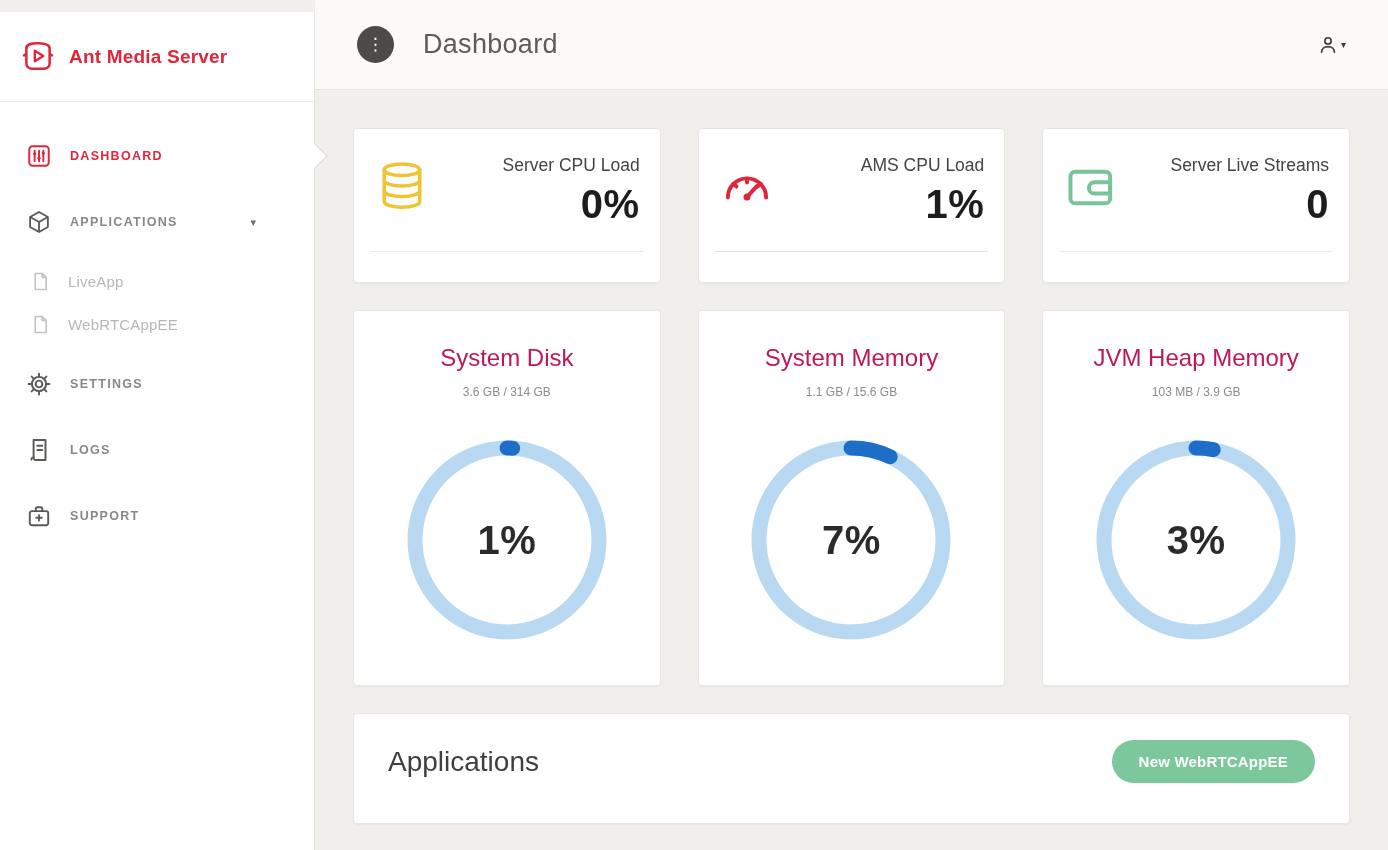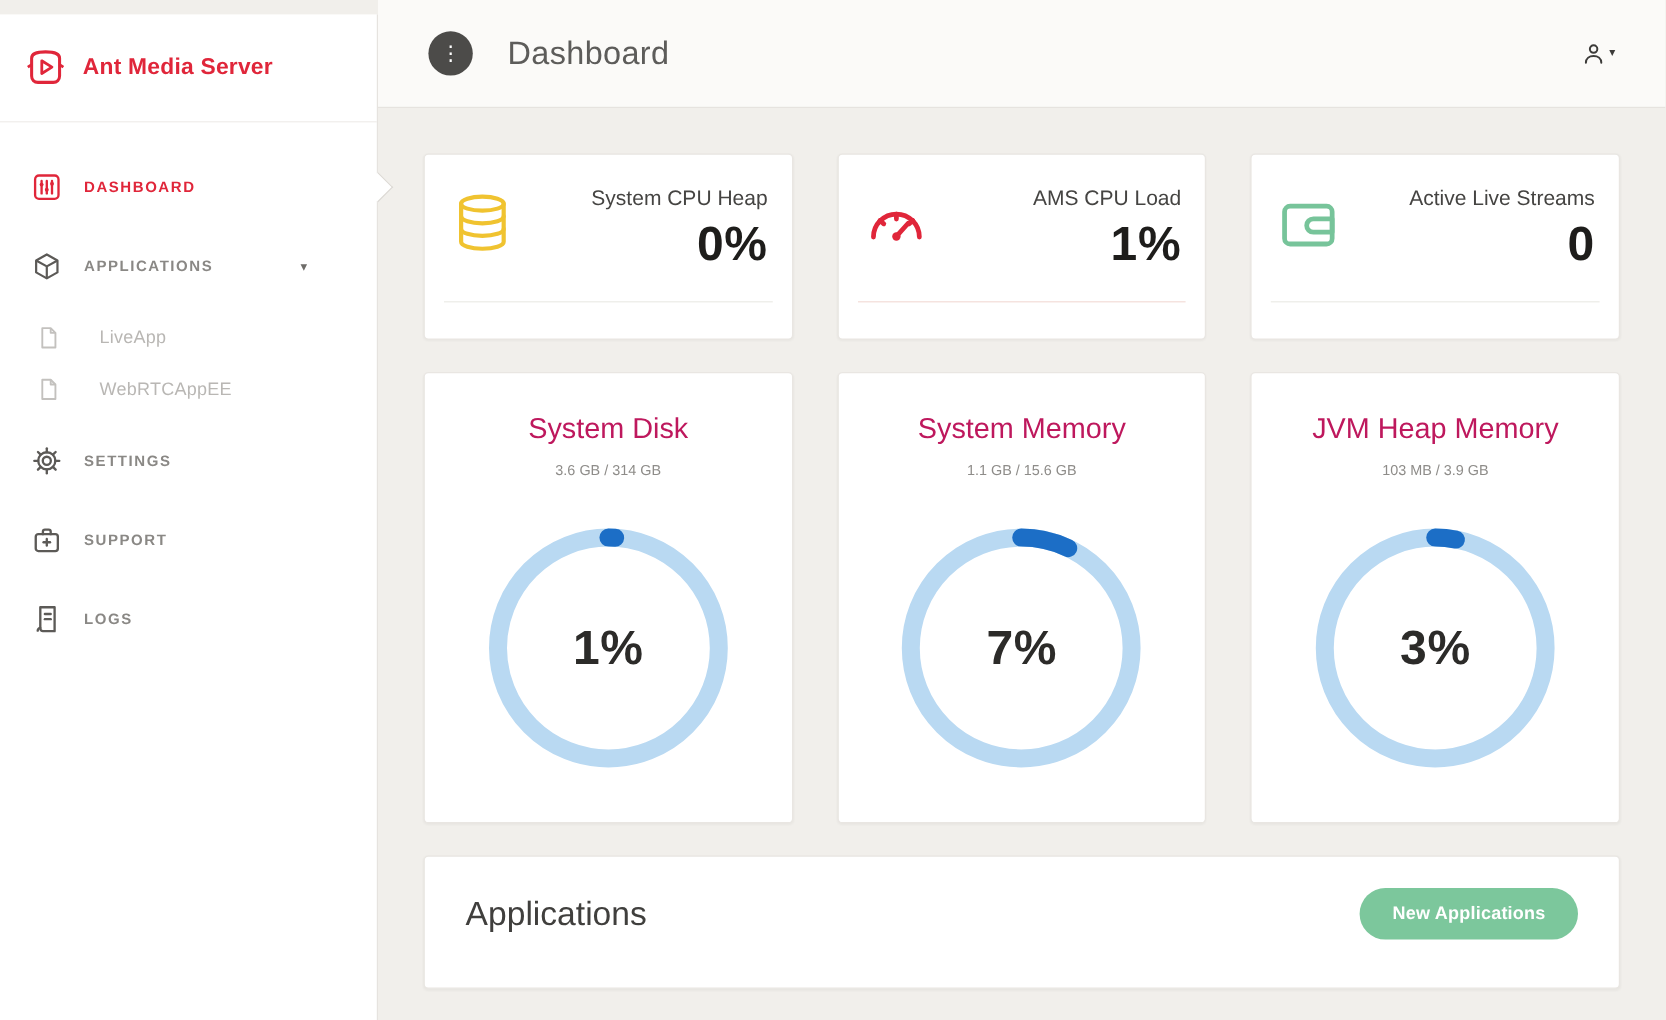--- a/index.html
+++ b/index.html
@@ -24,21 +24,21 @@
   .mi {
     position:relative; display:flex; align-items:center; gap:18px;
     padding:15px 26px; cursor:pointer;
   }
   .mi-icon { display:flex; color:#5c5a57; }
   .mi-label {
     font-size:12.5px; letter-spacing:1.3px; color:#8a8885; font-weight:600;
     text-transform:uppercase;
   }
   .mi.active .mi-icon, .mi.active .mi-label { color:#e0263a; }
-  .mi.sub { padding:11px 26px 11px 30px; gap:32px; }
+  .mi.sub { padding:11px 26px 11px 30px; gap:17px; }
   .mi.sub .mi-icon { color:#c3c1be; }
   .mi.sub .mi-label {
     text-transform:none; font-size:15px; letter-spacing:.2px;
     color:#b9b7b4; font-weight:400;
   }
   .mi.gap-top { margin-top:10px; }
   .caret-down { margin-left:auto; margin-right:32px; color:#6e6c69; font-size:11px; }
   .active-arrow {
     position:absolute; right:-10px; top:50%; width:18px; height:18px;
     margin-top:-9px; background:#fff; transform:rotate(45deg);
@@ -180,39 +180,39 @@
           <line x1="5.2" y1="18.8" x2="7.3" y2="16.7"></line>
             <line x1="16.7" y1="7.3" x2="18.8" y2="5.2"></line>
         </svg>
       </span>
       <span class="mi-label">SETTINGS</span>
     </div>
 
     <div class="mi gap-top">
       <span class="mi-icon">
         <svg width="26" height="26" viewBox="0 0 24 24" fill="none" stroke="currentColor" stroke-width="1.8" stroke-linecap="round" stroke-linejoin="round">
+          <path d="M7 2.8h11v18.4H9a2 2 0 01-2-2z"></path>
+          <path d="M7 18.8a2 2 0 00-2 2"></path>
+          <line x1="10.5" y1="8" x2="15" y2="8"></line>
+            <line x1="10.5" y1="12" x2="15" y2="12"></line>
+        </svg>
+      </span>
+      <span class="mi-label">LOGS</span>
+    </div>
+
+    <div class="mi gap-top">
+      <span class="mi-icon">
+        <svg width="26" height="26" viewBox="0 0 24 24" fill="none" stroke="currentColor" stroke-width="1.8" stroke-linecap="round" stroke-linejoin="round">
           <rect x="3.5" y="7.5" width="17" height="13" rx="2"></rect>
           <path d="M9 7.5V5.6A1.6 1.6 0 0110.6 4h2.8A1.6 1.6 0 0115 5.6v1.9"></path>
           <line x1="12" y1="11.2" x2="12" y2="16.2"></line>
             <line x1="9.5" y1="13.7" x2="14.5" y2="13.7"></line>
         </svg>
       </span>
       <span class="mi-label">SUPPORT</span>
-    </div>
-
-    <div class="mi gap-top">
-      <span class="mi-icon">
-        <svg width="26" height="26" viewBox="0 0 24 24" fill="none" stroke="currentColor" stroke-width="1.8" stroke-linecap="round" stroke-linejoin="round">
-          <path d="M7 2.8h11v18.4H9a2 2 0 01-2-2z"></path>
-          <path d="M7 18.8a2 2 0 00-2 2"></path>
-          <line x1="10.5" y1="8" x2="15" y2="8"></line>
-            <line x1="10.5" y1="12" x2="15" y2="12"></line>
-        </svg>
-      </span>
-      <span class="mi-label">LOGS</span>
     </div>
   </nav>
 </aside>
 
 <div class="main">
 
   <header>
     <button class="kebab-btn">
       <span>⋮</span>
     </button>
@@ -236,21 +236,21 @@
         <div class="stat-top">
           <span class="stat-icon">
             <svg width="56" height="56" viewBox="0 0 24 24" fill="none" stroke="#f0c330" stroke-width="1.5" stroke-linecap="round">
               <ellipse cx="12" cy="4.6" rx="7.6" ry="2.5"></ellipse>
               <path d="M4.4 4.6v4.5c0 1.4 3.4 2.5 7.6 2.5s7.6-1.1 7.6-2.5V4.6"></path>
               <path d="M4.4 9.1v4.5c0 1.4 3.4 2.5 7.6 2.5s7.6-1.1 7.6-2.5V9.1"></path>
               <path d="M4.4 13.6v4.6c0 1.4 3.4 2.5 7.6 2.5s7.6-1.1 7.6-2.5v-4.6"></path>
             </svg>
           </span>
           <div class="stat-right">
-            <div class="stat-title">System CPU Heap</div>
+            <div class="stat-title">Server CPU Load</div>
             <div class="stat-value">0%</div>
           </div>
         </div>
         <hr class="stat-divider">
       </div>
 
       <div class="card stat-card c1">
         <div class="stat-top">
           <span class="stat-icon">
             <svg width="56" height="56" viewBox="0 0 24 24" fill="none" stroke="#e0263a" stroke-width="1.7" stroke-linecap="round">
@@ -272,21 +272,21 @@
 
       <div class="card stat-card c2">
         <div class="stat-top">
           <span class="stat-icon">
             <svg width="56" height="56" viewBox="0 0 24 24" fill="none" stroke="#77c49a" stroke-width="1.7" stroke-linejoin="round">
               <rect x="3.2" y="5.5" width="17" height="13.5" rx="2"></rect>
               <path d="M13.5 10h6.7v4.8h-6.7a2.4 2.4 0 010-4.8z"></path>
             </svg>
           </span>
           <div class="stat-right">
-            <div class="stat-title">Active Live Streams</div>
+            <div class="stat-title">Server Live Streams</div>
             <div class="stat-value">0</div>
           </div>
         </div>
         <hr class="stat-divider">
       </div>
     </div>
 
     <div class="gauges-row">
 
       <div class="card gauge-card">
@@ -321,17 +321,17 @@
             <circle class="gauge-track" cx="105" cy="105" r="92" fill="none" stroke="#b9d9f2" stroke-width="15"></circle>
             <circle class="gauge-arc" cx="105" cy="105" r="92" fill="none" stroke="#1c6ec6" stroke-width="15" stroke-linecap="round" transform="rotate(-90 105 105)" stroke-dasharray="17.34159144781566 578.0530482605219"></circle>
           </svg>
           <div class="donut-label">3%</div>
         </div>
       </div>
     </div>
 
     <div class="card apps-panel">
       <div class="apps-title">Applications</div>
-      <button class="new-app-btn">New Applications</button>
+      <button class="new-app-btn">New WebRTCAppEE</button>
     </div>
 
   </div>
 </div>
 
 </body></html>

